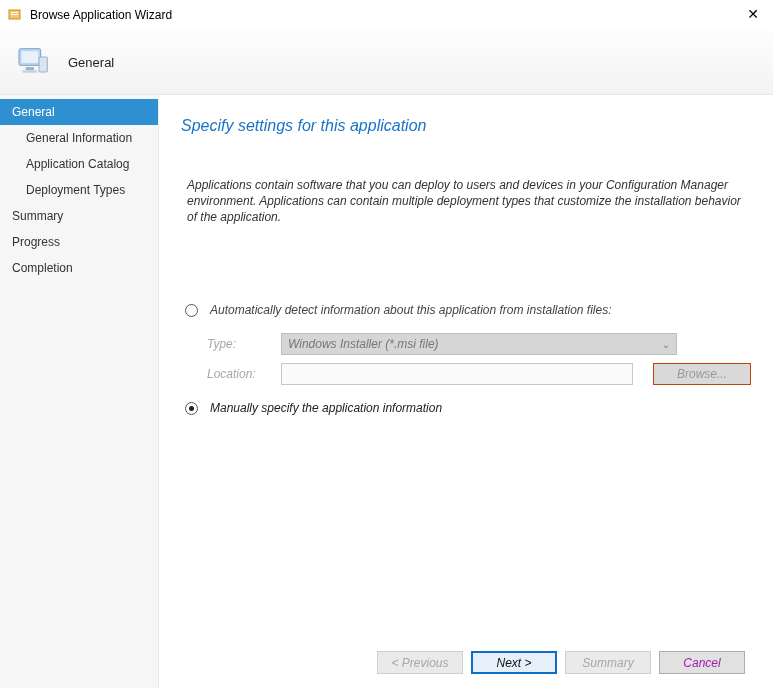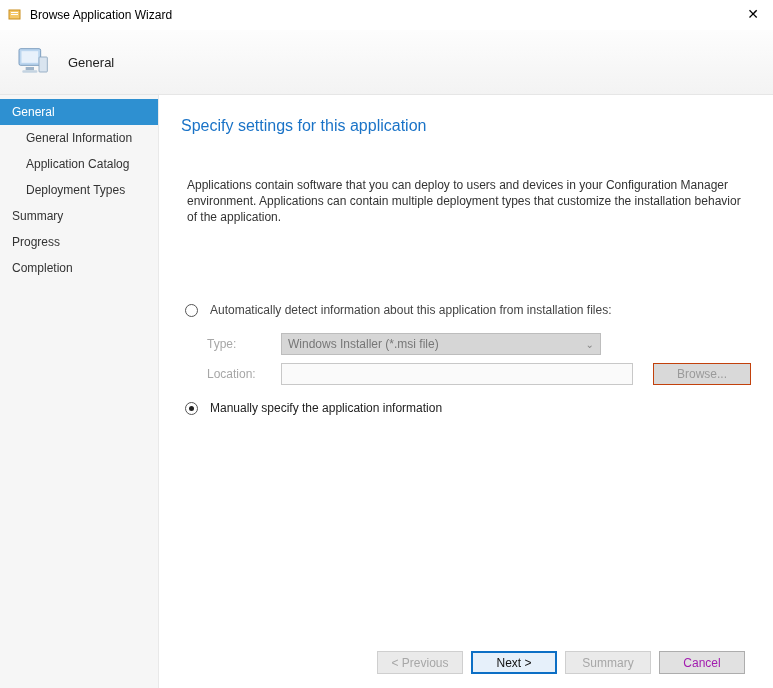--- a/index.html
+++ b/index.html
@@ -64,20 +64,21 @@
     .sidebar-item.active {
       background: #2e90d1;
       color: #fff;
     }
 
     .main {
       flex: 1;
       position: relative;
       padding: 22px 22px 0 22px;
       background: #fff;
+      font-style: italic;
     }
     .page-heading {
       color: #1a73c7;
       font-size: 16px;
       font-weight: 400;
       margin-bottom: 42px;
     }
     .intro-text {
       font-size: 12px;
       color: #333;
@@ -110,21 +111,21 @@
     .form-grid {
       margin: 6px 0 13px 26px;
     }
     .form-row {
       display: flex; align-items: center; margin-bottom: 8px;
     }
     .form-label {
       width: 74px; color: #a7a7a7; font-size: 12px;
     }
     .dropdown {
-      width: 320px; height: 22px;
+      width: 396px; height: 22px;
       background: #d6d6d6;
       border: 1px solid #bdbdbd;
       display: flex; align-items: center; justify-content: space-between;
       padding: 0 6px; color: #777; font-size: 12px;
     }
     .dropdown .chev { color: #888; font-size: 10px; }
     .textinput {
       width: 352px; height: 22px;
       border: 1px solid #c8c8c8;
       background: #fafafa;

